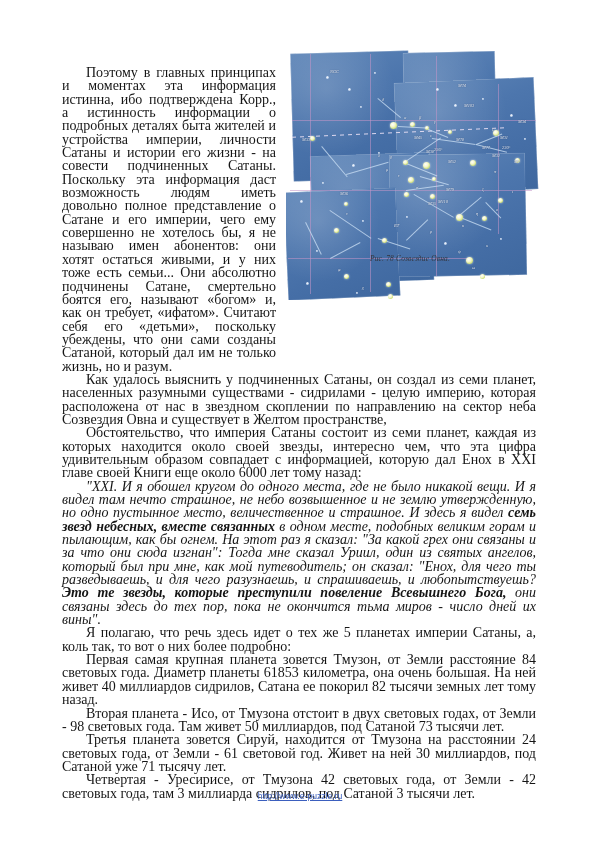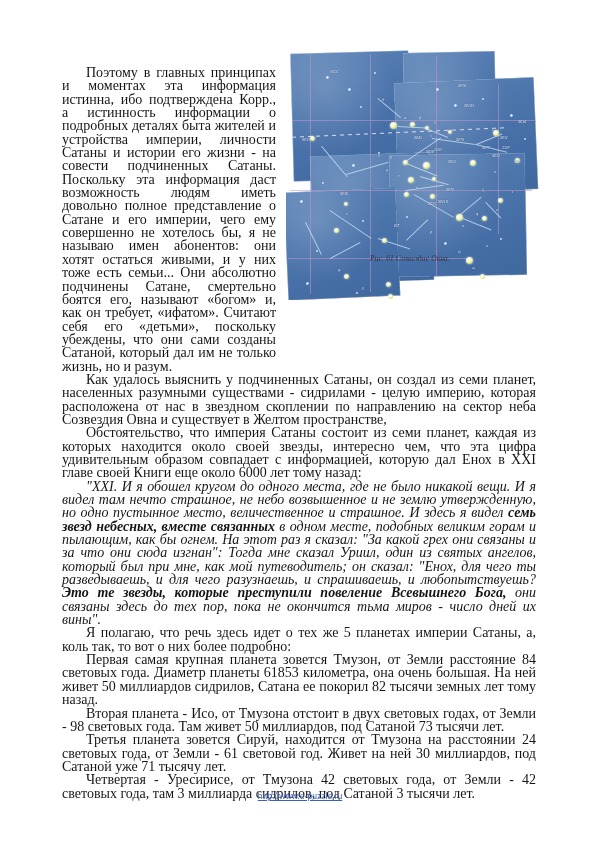--- a/index.html
+++ b/index.html
@@ -279,38 +279,38 @@
       <span class="star-label" style="left:200px; top:202px;">υ</span>
       <span class="star-label" style="left:52px;  top:226px;">φ</span>
       <span class="star-label" style="left:76px;  top:244px;">χ</span>
       <span class="star-label" style="left:172px; top:208px;">ψ</span>
       <span class="star-label" style="left:186px; top:224px;">ω</span>
       <span class="star-label" style="left:216px; top:104px;">230°</span>
       <span class="star-label" style="left:148px; top:106px;">236°</span>
       <span class="star-label" style="left:108px; top:182px;">RT</span>
     </div>
 
-    <div class="figure-caption">Рис. 61 Созвездие Овна.</div>
+    <div class="figure-caption">Рис. 78 Созвездие Овна.</div>
   </div>
 
   <div class="body-text">
 
     <p class="narrow">Поэтому в главных принципах и моментах эта информация истинна, ибо подтверждена Корр., а истинность информации о подробных деталях быта жителей и устройства империи, личности Сатаны и истории его жизни - на совести подчиненных Сатаны. Поскольку эта информация даст возможность людям иметь довольно полное представление о Сатане и его империи, чего ему совершенно не хотелось бы, я не называю имен абонентов: они хотят остаться живыми, и у них тоже есть семьи... Они абсолютно подчинены Сатане, смертельно боятся его, называют «богом» и, как он требует, «ифатом». Считают себя его «детьми», поскольку убеждены, что они сами созданы Сатаной, который дал им не только жизнь, но и разум.</p>
 
     <p>Как удалось выяснить у подчиненных Сатаны, он создал из семи планет, населенных разумными существами - сидрилами - целую империю, которая расположена от нас в звездном скоплении по направлению на сектор неба Созвездия Овна и существует в Желтом пространстве,</p>
 
     <p>Обстоятельство, что империя Сатаны состоит из семи планет, каждая из которых находится около своей звезды, интересно чем, что эта цифра удивительным образом совпадает с информацией, которую дал Енох в XXI главе своей Книги еще около 6000 лет тому назад:</p>
 
     <p class="quote">
       <span>"XXI. И я обошел кругом до одного места, где не было никакой вещи. И я видел там нечто страшное, не небо возвышенное и не землю утвержденную, но одно пустынное место, величественное и страшное. И здесь я видел </span><b>семь звезд небесных, вместе связанных</b><span> в одном месте, подобных великим горам и пылающим, как бы огнем. На этот раз я сказал: "За какой грех они связаны и за что они сюда изгнан": Тогда мне сказал Уриил, один из святых ангелов, который был при мне, как мой путеводитель; он сказал: "Енох, для чего ты разведываешь, и для чего разузнаешь, и спрашиваешь, и любопытствуешь? </span><b>Это те звезды, которые преступили повеление Всевышнего Бога,</b><span> они связаны здесь до тех пор, пока не окончится тьма миров - число дней их вины".</span>
     </p>
 
     <p>Я полагаю, что речь здесь идет о тех же 5 планетах империи Сатаны, а, коль так, то вот о них более подробно:</p>
 
-    <p>Первая самая крупная планета зовется Тмузон, от Земли расстояние 84 световых года. Диаметр планеты 61853 километра, она очень большая. На ней живет 50 миллиардов сидрилов, Сатана ее покорил 82 тысячи земных лет тому назад.</p>
+    <p>Первая самая крупная планета зовется Тмузон, от Земли расстояние 84 световых года. Диаметр планеты 61853 километра, она очень большая. На ней живет 40 миллиардов сидрилов, Сатана ее покорил 82 тысячи земных лет тому назад.</p>
 
     <p>Вторая планета - Исо, от Тмузона отстоит в двух световых годах, от Земли - 98 световых года. Там живет 50 миллиардов, под Сатаной 73 тысячи лет.</p>
 
     <p>Третья планета зовется Сируй, находится от Тмузона на расстоянии 24 световых года, от Земли - 61 световой год. Живет на ней 30 миллиардов, под Сатаной уже 71 тысячу лет.</p>
 
     <p>Четвертая - Уресирисе, от Тмузона 42 световых года, от Земли - 42 световых года, там 3 миллиарда сидрилов, под Сатаной 3 тысячи лет.</p>
   </div>
 
   <div class="footer-link">
     <a href="#">http://www.e-puzzle.ru</a>

